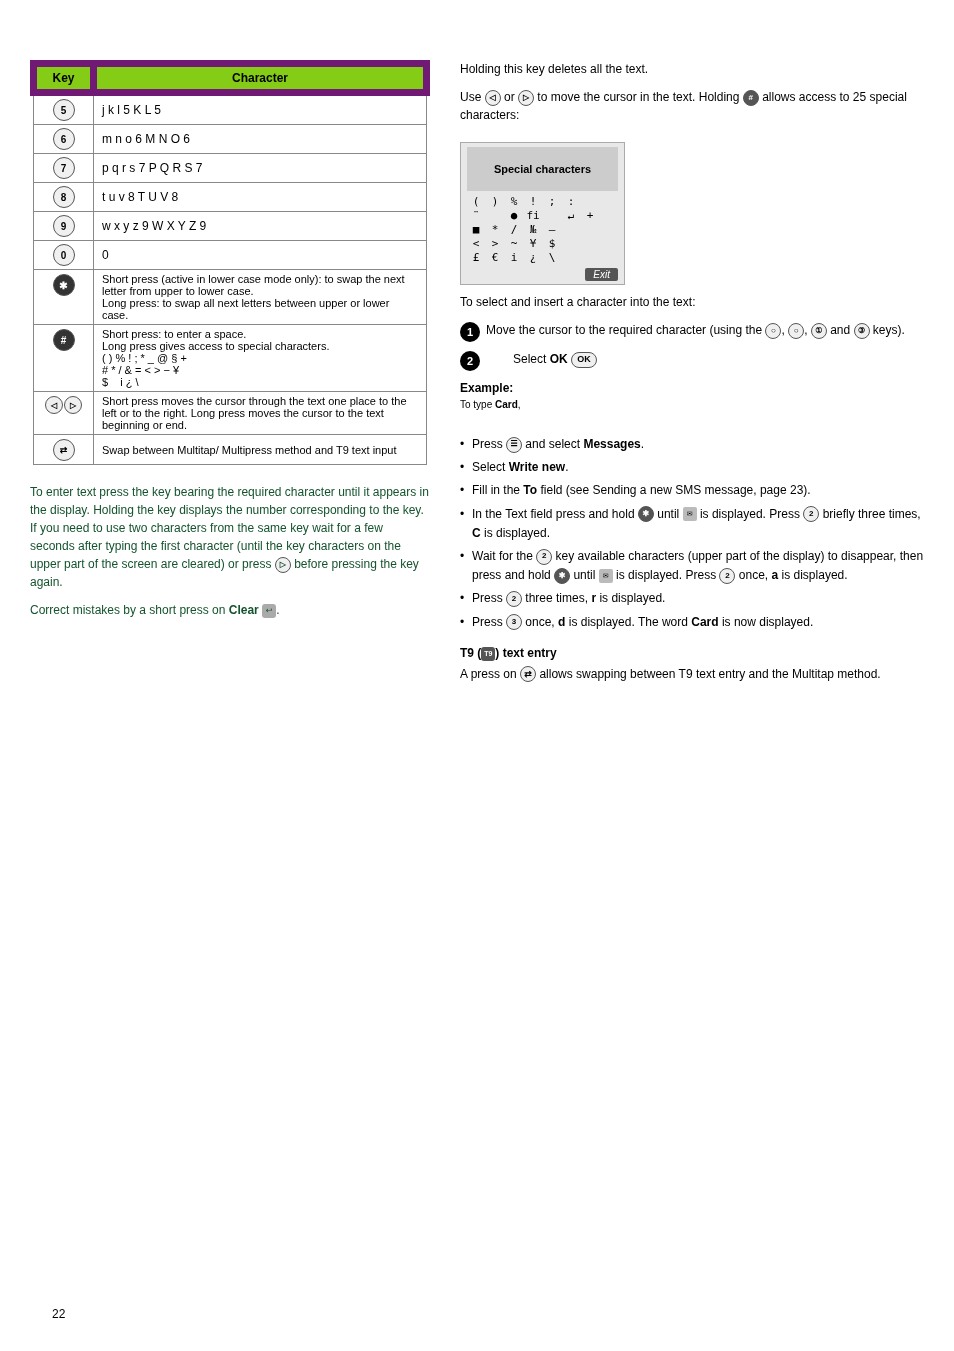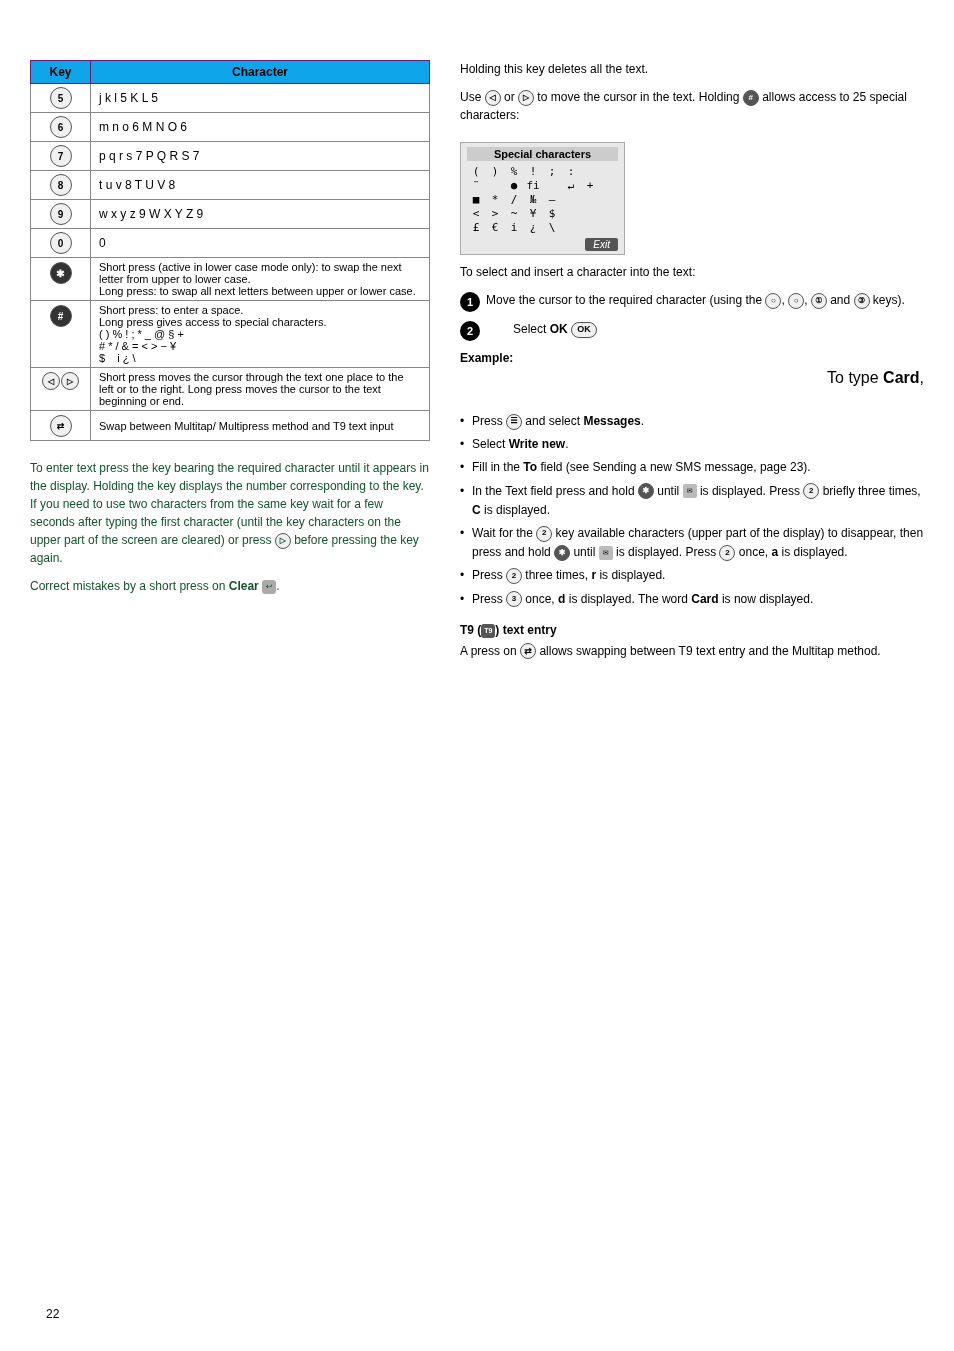--- a/index.html
+++ b/index.html
@@ -32,22 +32,22 @@
     }
 
     
     .key-table {
       border-collapse: collapse;
       width: 100%;
       margin-bottom: 18px;
       font-size: 12px;
     }
     .key-table th {
-      background: #0ea5e9;
-      border: 1px solid #701a75;
+      background: #84cc16;
+      border: 7px solid #701a75;
       padding: 4px 8px;
       font-weight: bold;
       text-align: center;
     }
     .key-table td {
       border: 1px solid #888;
       padding: 3px 8px;
       vertical-align: middle;
     }
     .key-table .key-col {
@@ -116,21 +116,21 @@
       padding: 4px 6px;
       margin: 8px 0 8px 0;
       font-size: 11px;
     }
     .special-chars-title {
       font-size: 11px;
       font-weight: bold;
       text-align: center;
       margin-bottom: 4px;
       background: #ccc;
-      padding: 1px 4px;
+      padding: 16px 4px;
     }
     .special-chars-grid {
       display: grid;
       grid-template-columns: repeat(8, 18px);
       gap: 1px;
       font-size: 11px;
       font-family: monospace;
     }
     .special-chars-grid span {
       text-align: center;
@@ -203,21 +203,21 @@
     .t9-title {
       font-size: 12px;
       font-weight: bold;
       margin-bottom: 4px;
     }
 
     
     .page-number {
       position: absolute;
       bottom: 30px;
-      left: 46px;
+      left: 52px;
       font-size: 12px;
     }
 
     
     .ki {
       display: inline-flex;
       align-items: center;
       justify-content: center;
       width: 16px;
       height: 16px;
@@ -452,21 +452,21 @@
     
     <div class="step-box">
       <span class="step-num">2</span>
       <div style="font-size:12px;line-height:1.5;margin-left:27px;">
         Select <b>OK</b> <span class="ok-icon">OK</span>
       </div>
     </div>
 
     
     <div class="example-label">Example:</div>
-    <div style="font-size:16px;margin-bottom:8px;text-align:right;">
+    <div style="font-size:10px;margin-bottom:8px;">
       To type <b>Card</b>,
     </div>
 
     <ul class="bullet-list">
       <li>
         Press <span class="ki">☰</span> and select <b>Messages</b>.
       </li>
       <li>
         Select <b>Write new</b>.
       </li>

